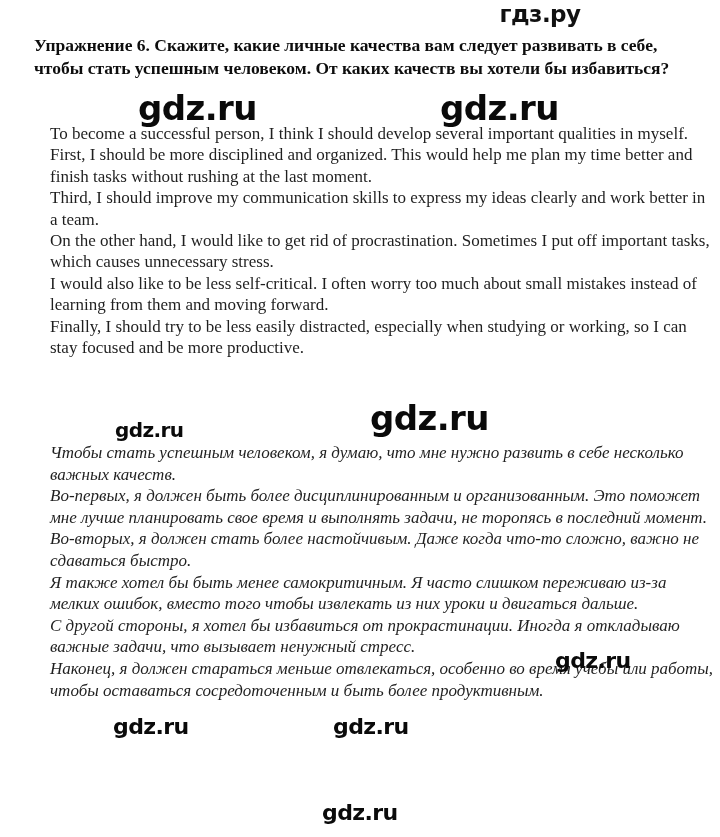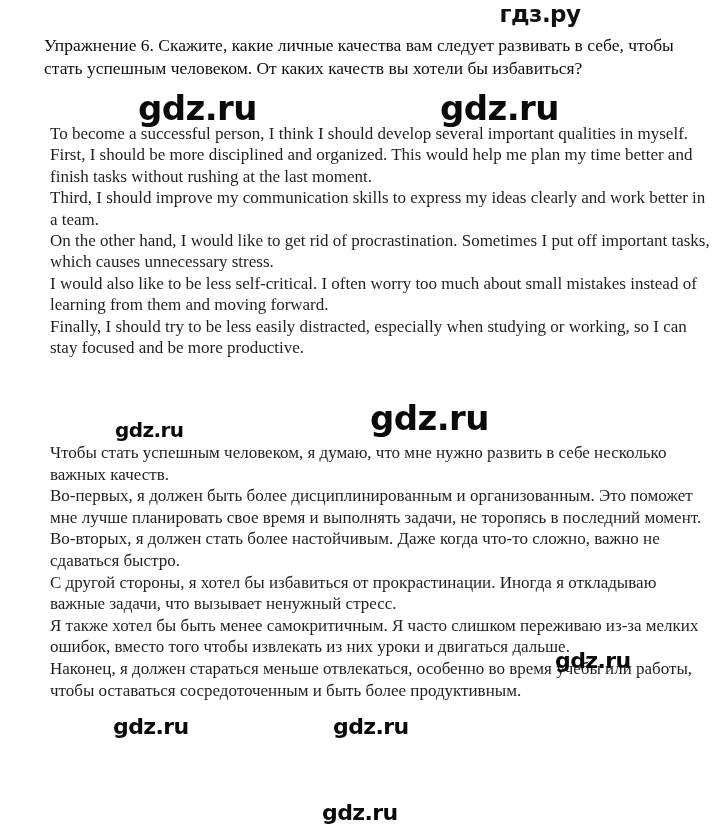--- a/index.html
+++ b/index.html
@@ -31,25 +31,25 @@
     font-family: "DejaVu Sans", "Liberation Sans", sans-serif;
     font-weight: bold;
     font-size: 23px;
     letter-spacing: -0.5px;
     color: #111111;
   }
 
   
   .exercise-heading {
     position: absolute;
-    left: 44px;
+    left: 34px;
     top: 34px;
     width: 660px;
     font-family: "Liberation Serif", "DejaVu Serif", serif;
-    font-weight: normal;
+    font-weight: bold;
     font-size: 17.5px;
     line-height: 23px;
     color: #0d0d0d;
   }
 
   
   .text-block {
     position: absolute;
     left: 30px;
     width: 664px;
@@ -57,21 +57,21 @@
     line-height: 21.4px;
     color: #1f1f1f;
     margin-left: 20px;
   }
   .text-block p {
     margin: 0;
     text-indent: 0;
   }
   #english-block { top: 123px; }
   #russian-block { top: 442px; }
-  #russian-block p { line-height: 21.6px; }
+  #russian-block p { line-height: 21.6px; font-style: italic; }
 
   
   .watermark {
     position: absolute;
     font-family: "DejaVu Sans", "Liberation Sans", sans-serif;
     font-weight: bold;
     color: #0a0a0a;
     letter-spacing: -0.6px;
     white-space: nowrap;
     pointer-events: none;
@@ -95,22 +95,22 @@
       <p>Third, I should improve my communication skills to express my ideas clearly and work better in a team.</p>
       <p>On the other hand, I would like to get rid of procrastination. Sometimes I put off important tasks, which causes unnecessary stress.</p>
       <p>I would also like to be less self-critical. I often worry too much about small mistakes instead of learning from them and moving forward.</p>
       <p>Finally, I should try to be less easily distracted, especially when studying or working, so I can stay focused and be more productive.</p>
     </div>
 
   <div class="text-block" id="russian-block">
       <p>Чтобы стать успешным человеком, я думаю, что мне нужно развить в себе несколько важных качеств.</p>
       <p>Во-первых, я должен быть более дисциплинированным и организованным. Это поможет мне лучше планировать свое время и выполнять задачи, не торопясь в последний момент.</p>
       <p>Во-вторых, я должен стать более настойчивым. Даже когда что-то сложно, важно не сдаваться быстро.</p>
+      <p>Я также хотел бы быть менее самокритичным. Я часто слишком переживаю из-за мелких ошибок, вместо того чтобы извлекать из них уроки и двигаться дальше.</p>
       <p>С другой стороны, я хотел бы избавиться от прокрастинации. Иногда я откладываю важные задачи, что вызывает ненужный стресс.</p>
-      <p>Я также хотел бы быть менее самокритичным. Я часто слишком переживаю из-за мелких ошибок, вместо того чтобы извлекать из них уроки и двигаться дальше.</p>
       <p>Наконец, я должен стараться меньше отвлекаться, особенно во время учебы или работы, чтобы оставаться сосредоточенным и быть более продуктивным.</p>
     </div>
 
   <div id="watermark-layer">
       <div class="watermark wm-xl" style="left: 138px; top: 88px;">gdz.ru</div>
       <div class="watermark wm-xl" style="left: 440px; top: 88px;">gdz.ru</div>
       <div class="watermark wm-xl" style="left: 370px; top: 398px;">gdz.ru</div>
       <div class="watermark wm-sm" style="left: 115px; top: 418px;">gdz.ru</div>
       <div class="watermark wm-md" style="left: 555px; top: 648px;">gdz.ru</div>
       <div class="watermark wm-md" style="left: 113px; top: 714px;">gdz.ru</div>

